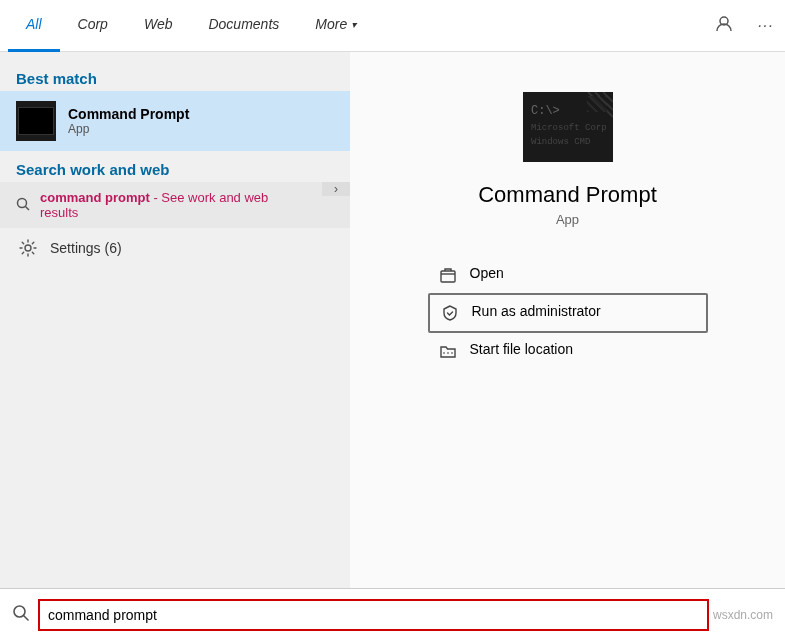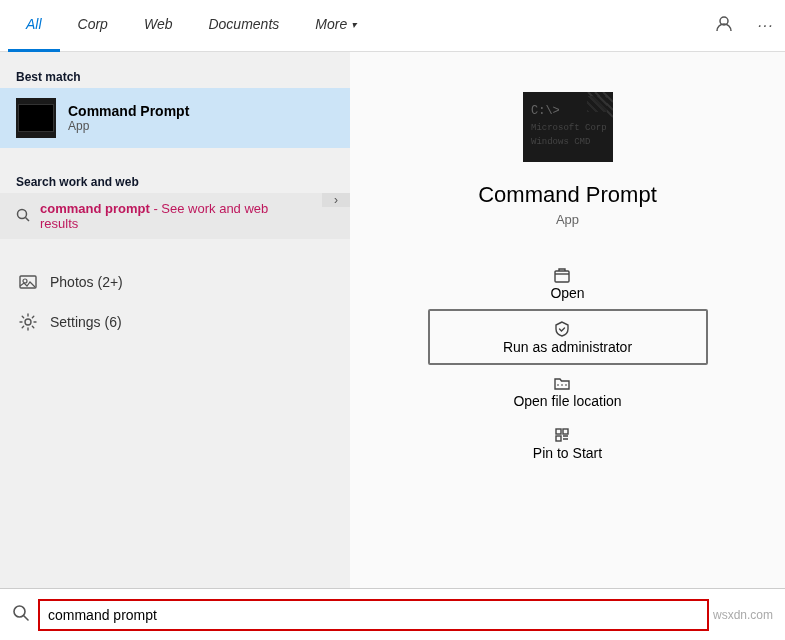--- a/index.html
+++ b/index.html
@@ -66,22 +66,22 @@
 
     
     .left-panel {
       width: 350px;
       background: #f0f0f0;
       overflow-y: auto;
       padding: 12px 0;
     }
 
     .section-label {
-      font-size: 12px;
-      color: #0f172a;
+      font-size: 15px;
+      color: #0369a1;
       font-weight: 600;
       padding: 6px 16px 4px 16px;
     }
 
     
     .best-match-item {
       display: flex;
       align-items: center;
       padding: 10px 16px;
       background: #cce4f7;
@@ -113,21 +113,21 @@
       font-weight: 600;
       color: #000;
     }
     .item-subtitle {
       font-size: 12px;
       color: #555;
     }
 
     
     .search-web-section {
-      margin-top: 21px;
+      margin-top: 4px;
     }
     .search-web-item {
       display: flex;
       align-items: center;
       background: #e8e8e8;
       padding: 8px 16px;
       cursor: pointer;
     }
     .search-icon-sm {
       color: #555;
@@ -228,26 +228,25 @@
       text-align: center;
     }
 
     
     .action-list {
       width: 100%;
       max-width: 280px;
     }
     .action-item {
       display: flex;
-      align-items: center;
+      align-items: flex-start;
       padding: 8px 10px;
       cursor: pointer;
       border-radius: 2px;
       position: relative;
-      flex-direction: column;
     }
     .action-item.highlighted {
       border: 2px solid #737373;
     }
     .action-icon {
       width: 20px;
       height: 20px;
       margin-right: 12px;
       flex-shrink: 0;
       display: flex;
@@ -353,33 +352,20 @@
             </svg>
           </span>
           <span class="search-web-text">
             <strong>command prompt</strong><span> - See work and web results</span>
           </span>
         </div>
         <button class="arrow-btn">›</button>
       </div>
     </div>
 
-    <div style="margin-top: 12px;">
-      <div class="section-label" style="color:transparent;font-size:1px;">.</div>
-      <div class="list-section-item">
-        <div class="list-item-icon">
-          <svg width="18" height="18" viewBox="0 0 18 18" fill="none">
-            <rect x="1" y="3" width="16" height="12" rx="1" stroke="#555" stroke-width="1.4"></rect>
-            <circle cx="6" cy="8" r="2" stroke="#555" stroke-width="1.2"></circle>
-            <path d="M1 13l4-3 3 3 3-4 5 5" stroke="#555" stroke-width="1.2"></path>
-          </svg>
-        </div>
-        <span class="list-item-text">Photos (2+)</span>
-      </div>
-    </div>
 
     <div>
       <div class="list-section-item">
         <div class="list-item-icon">
           <svg width="18" height="18" viewBox="0 0 18 18" fill="none">
             <circle cx="9" cy="9" r="3" stroke="#555" stroke-width="1.4"></circle>
             <path d="M9 1v2M9 15v2M1 9h2M15 9h2M3.22 3.22l1.42 1.42M13.36 13.36l1.42 1.42M3.22 14.78l1.42-1.42M13.36 4.64l1.42-1.42" stroke="#555" stroke-width="1.4" stroke-linecap="round"></path>
           </svg>
         </div>
         <span class="list-item-text">Settings (6)</span>
@@ -430,34 +416,23 @@
         <span class="action-label">Run as administrator</span>
       </div>
 
       <div class="action-item">
         <span class="action-icon">
           <svg width="16" height="16" viewBox="0 0 16 16" fill="none">
             <path d="M1 4h5l1.5 2H15v8H1V4z" stroke="#444" stroke-width="1.4"></path>
             <path d="M3 10h10" stroke="#444" stroke-width="1" stroke-dasharray="2 2"></path>
           </svg>
         </span>
-        <span class="action-label">Open file location</span>
-      </div>
-
-      <div class="action-item">
-        <span class="action-icon">
-          <svg width="16" height="16" viewBox="0 0 16 16" fill="none">
-            <rect x="2" y="2" width="5" height="5" stroke="#444" stroke-width="1.4"></rect>
-            <rect x="9" y="2" width="5" height="5" stroke="#444" stroke-width="1.4"></rect>
-            <rect x="2" y="9" width="5" height="5" stroke="#444" stroke-width="1.4"></rect>
-            <path d="M9 9h5M9 12h5" stroke="#444" stroke-width="1.4"></path>
-          </svg>
-        </span>
-        <span class="action-label">Pin to Start</span>
-      </div>
+        <span class="action-label">Start file location</span>
+      </div>
+
 
 
     </div>
   </div>
 
 </div>
 
 <div class="bottom-bar">
   <span class="bottom-search-icon">
     <svg width="18" height="18" viewBox="0 0 18 18" fill="none">

